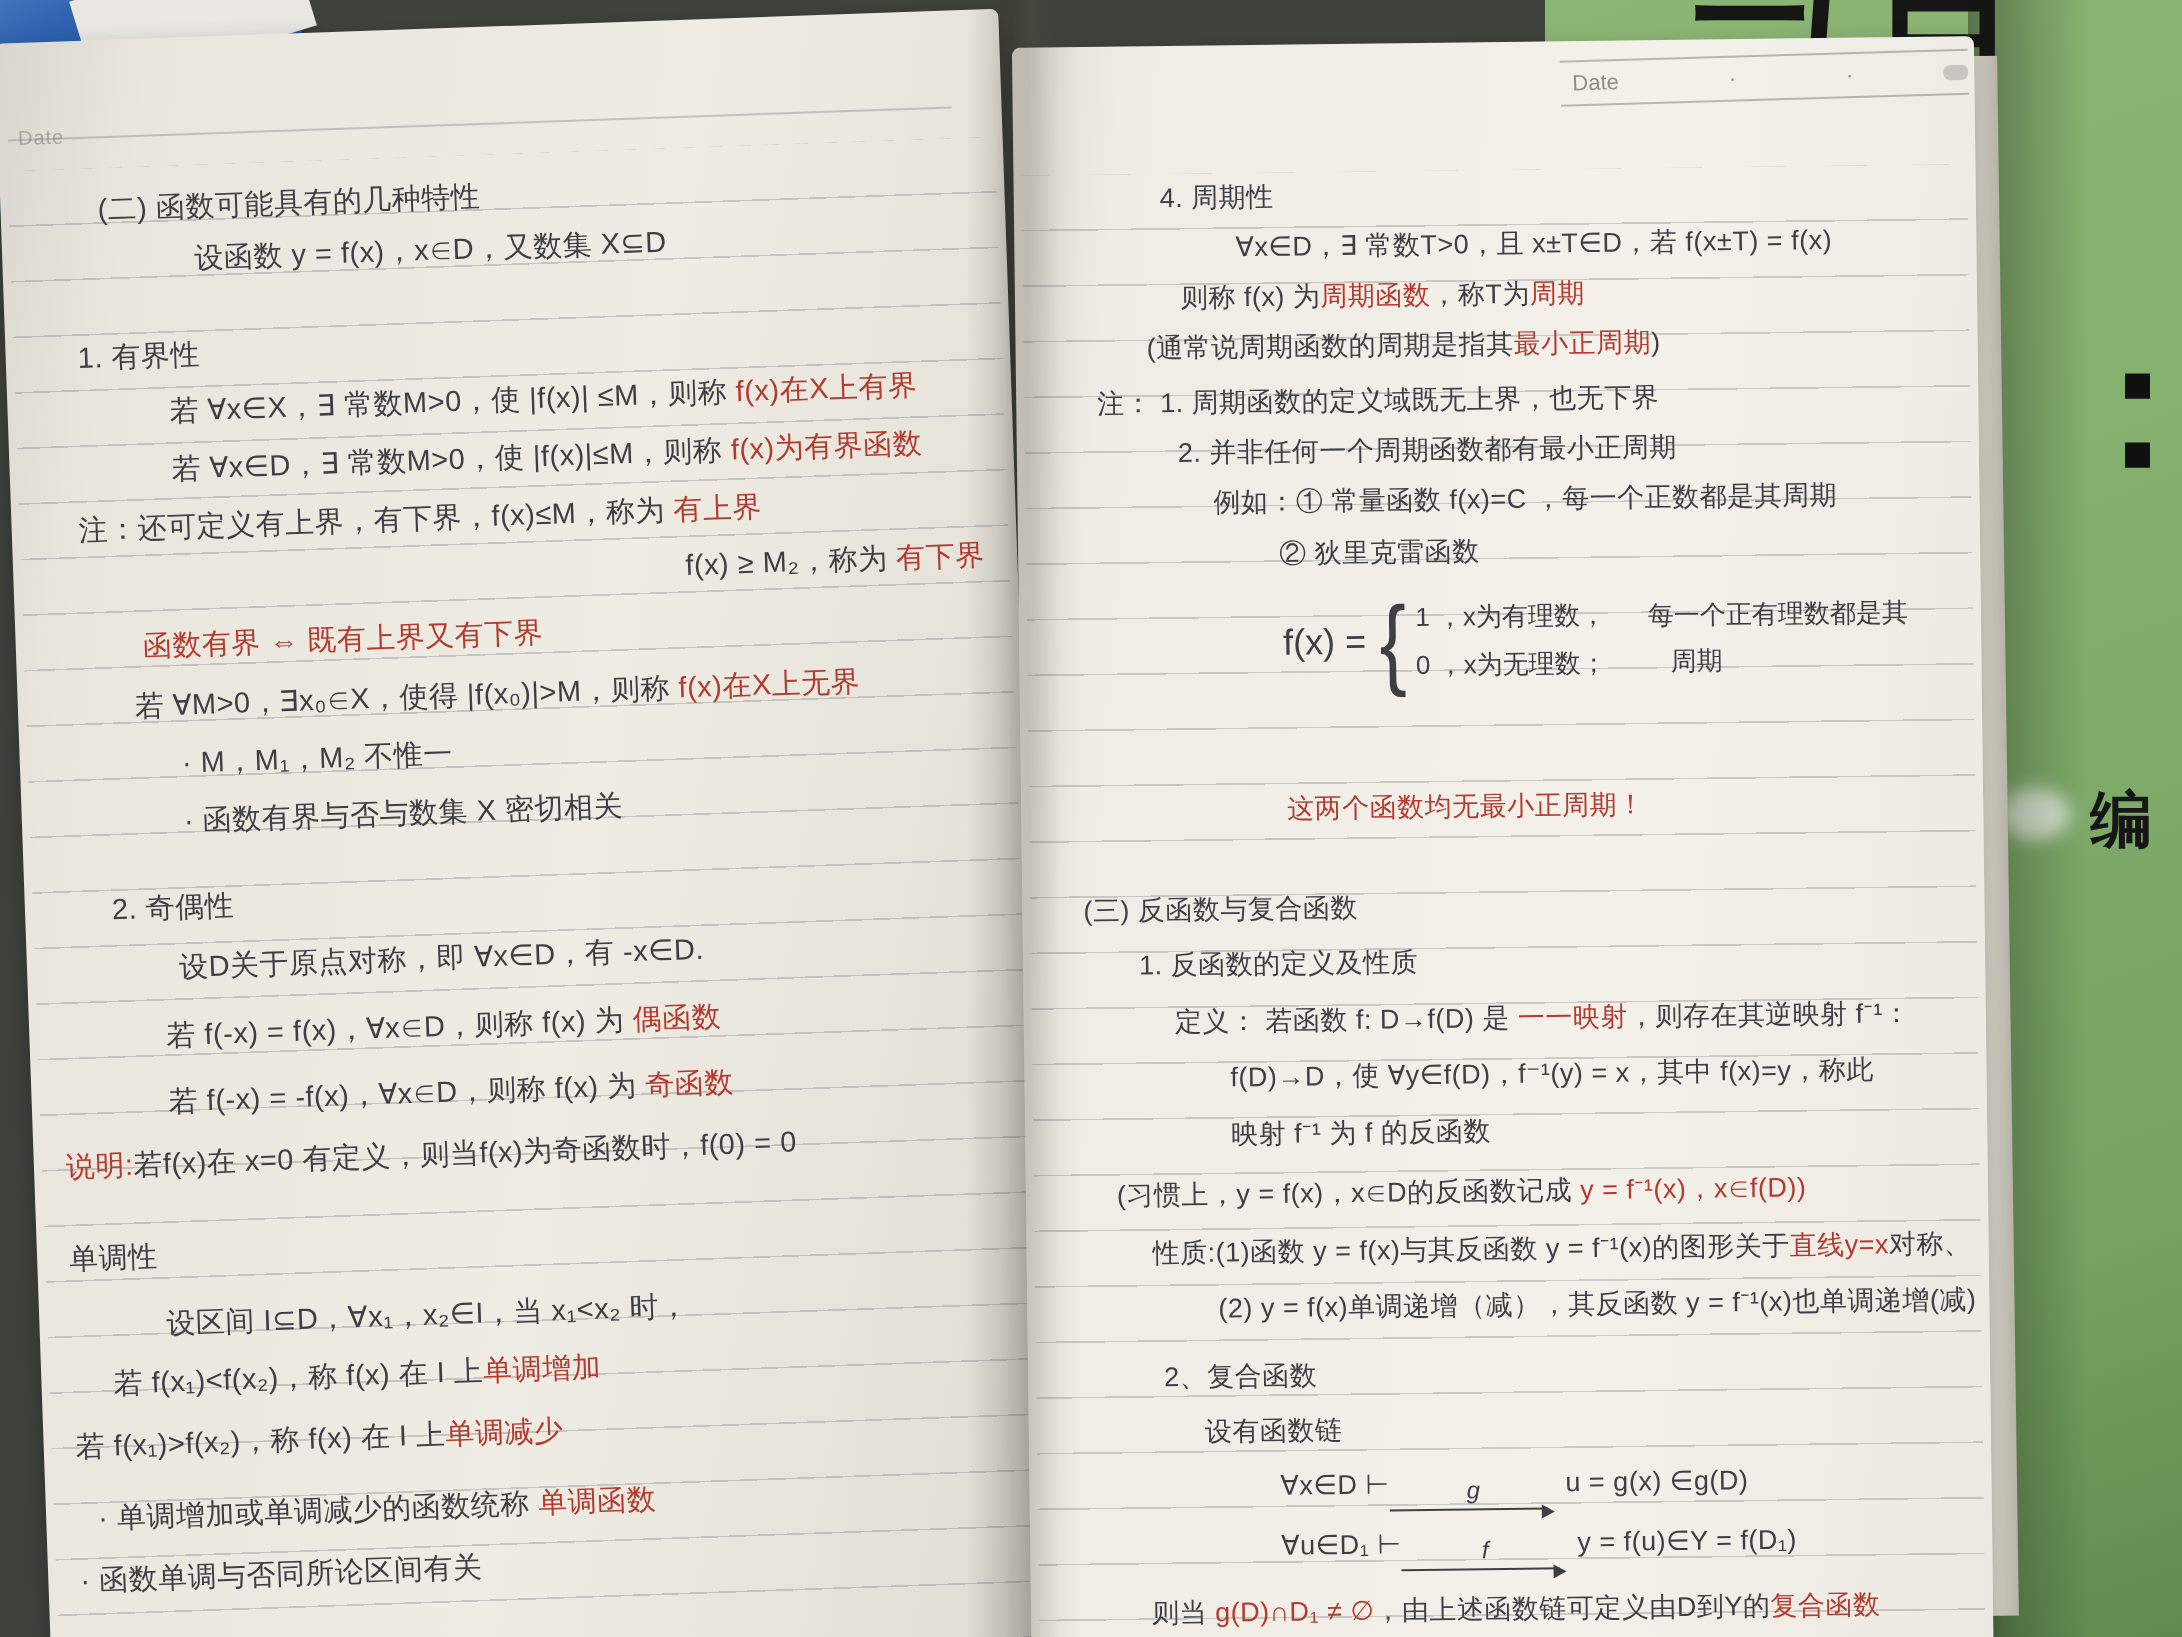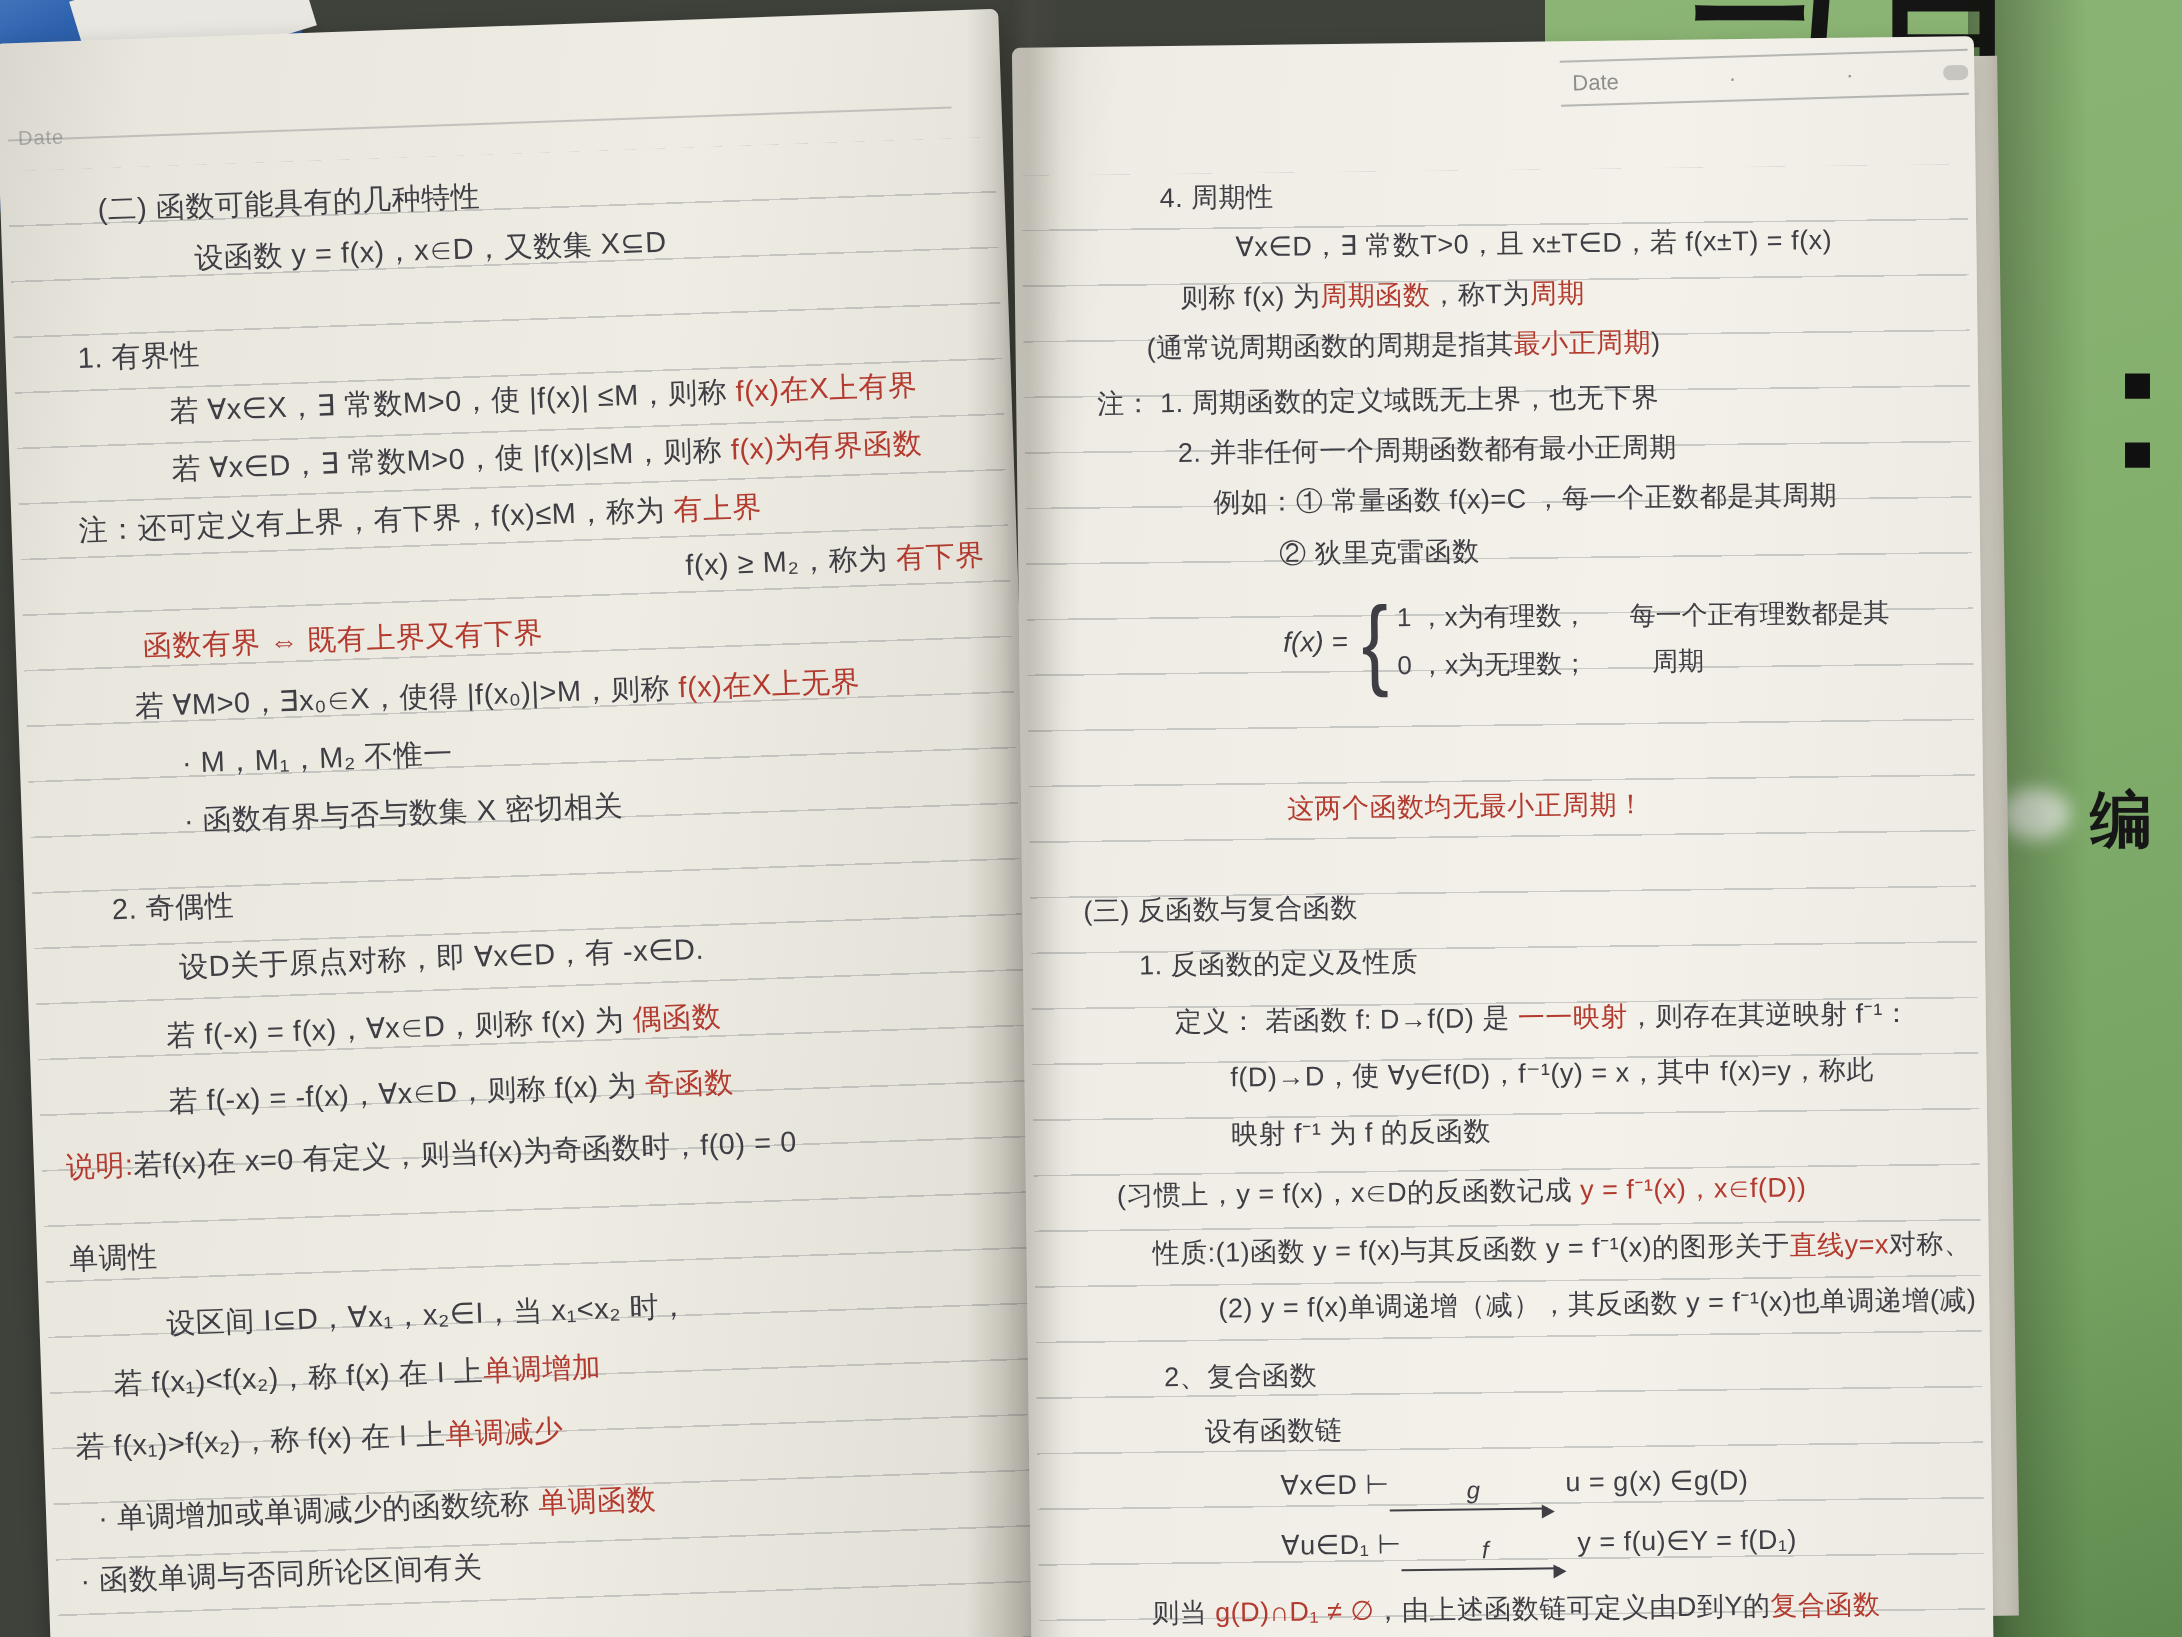--- a/index.html
+++ b/index.html
@@ -74,21 +74,21 @@
   .seg.r{color:var(--red);}
   .seg.arrow{position:relative;display:inline-block;width:168px;height:36px;
     text-align:center;font-style:italic;font-size:24px;line-height:22px;vertical-align:-6px;}
   .seg.arrow::before{content:"";position:absolute;left:0;right:10px;bottom:5px;height:2.5px;
     background:var(--ink);}
   .seg.arrow::after{content:"";position:absolute;right:-4px;bottom:-4px;width:0;height:0;
     border:7px solid transparent;border-left:13px solid var(--ink);}
 
   
   .piecewise{position:absolute;left:248px;top:414px;display:flex;align-items:center;color:var(--ink);}
-  .pw-lhs{font-size:28px;font-style:italic;}
+  .pw-lhs{font-size:36px;}
   .pw-brace{font-size:100px;font-weight:300;line-height:100px;margin:0 6px 0 10px;
     transform:scaleX(.8);}
   .pw-cases div{font-size:26px;line-height:48px;}
   .pw-note{margin-left:42px;}
   .pw-note div{font-size:26px;line-height:46px;}
   .pw-note div:last-child{margin-left:22px;}
 </style>
 </head>
 <body>
 

